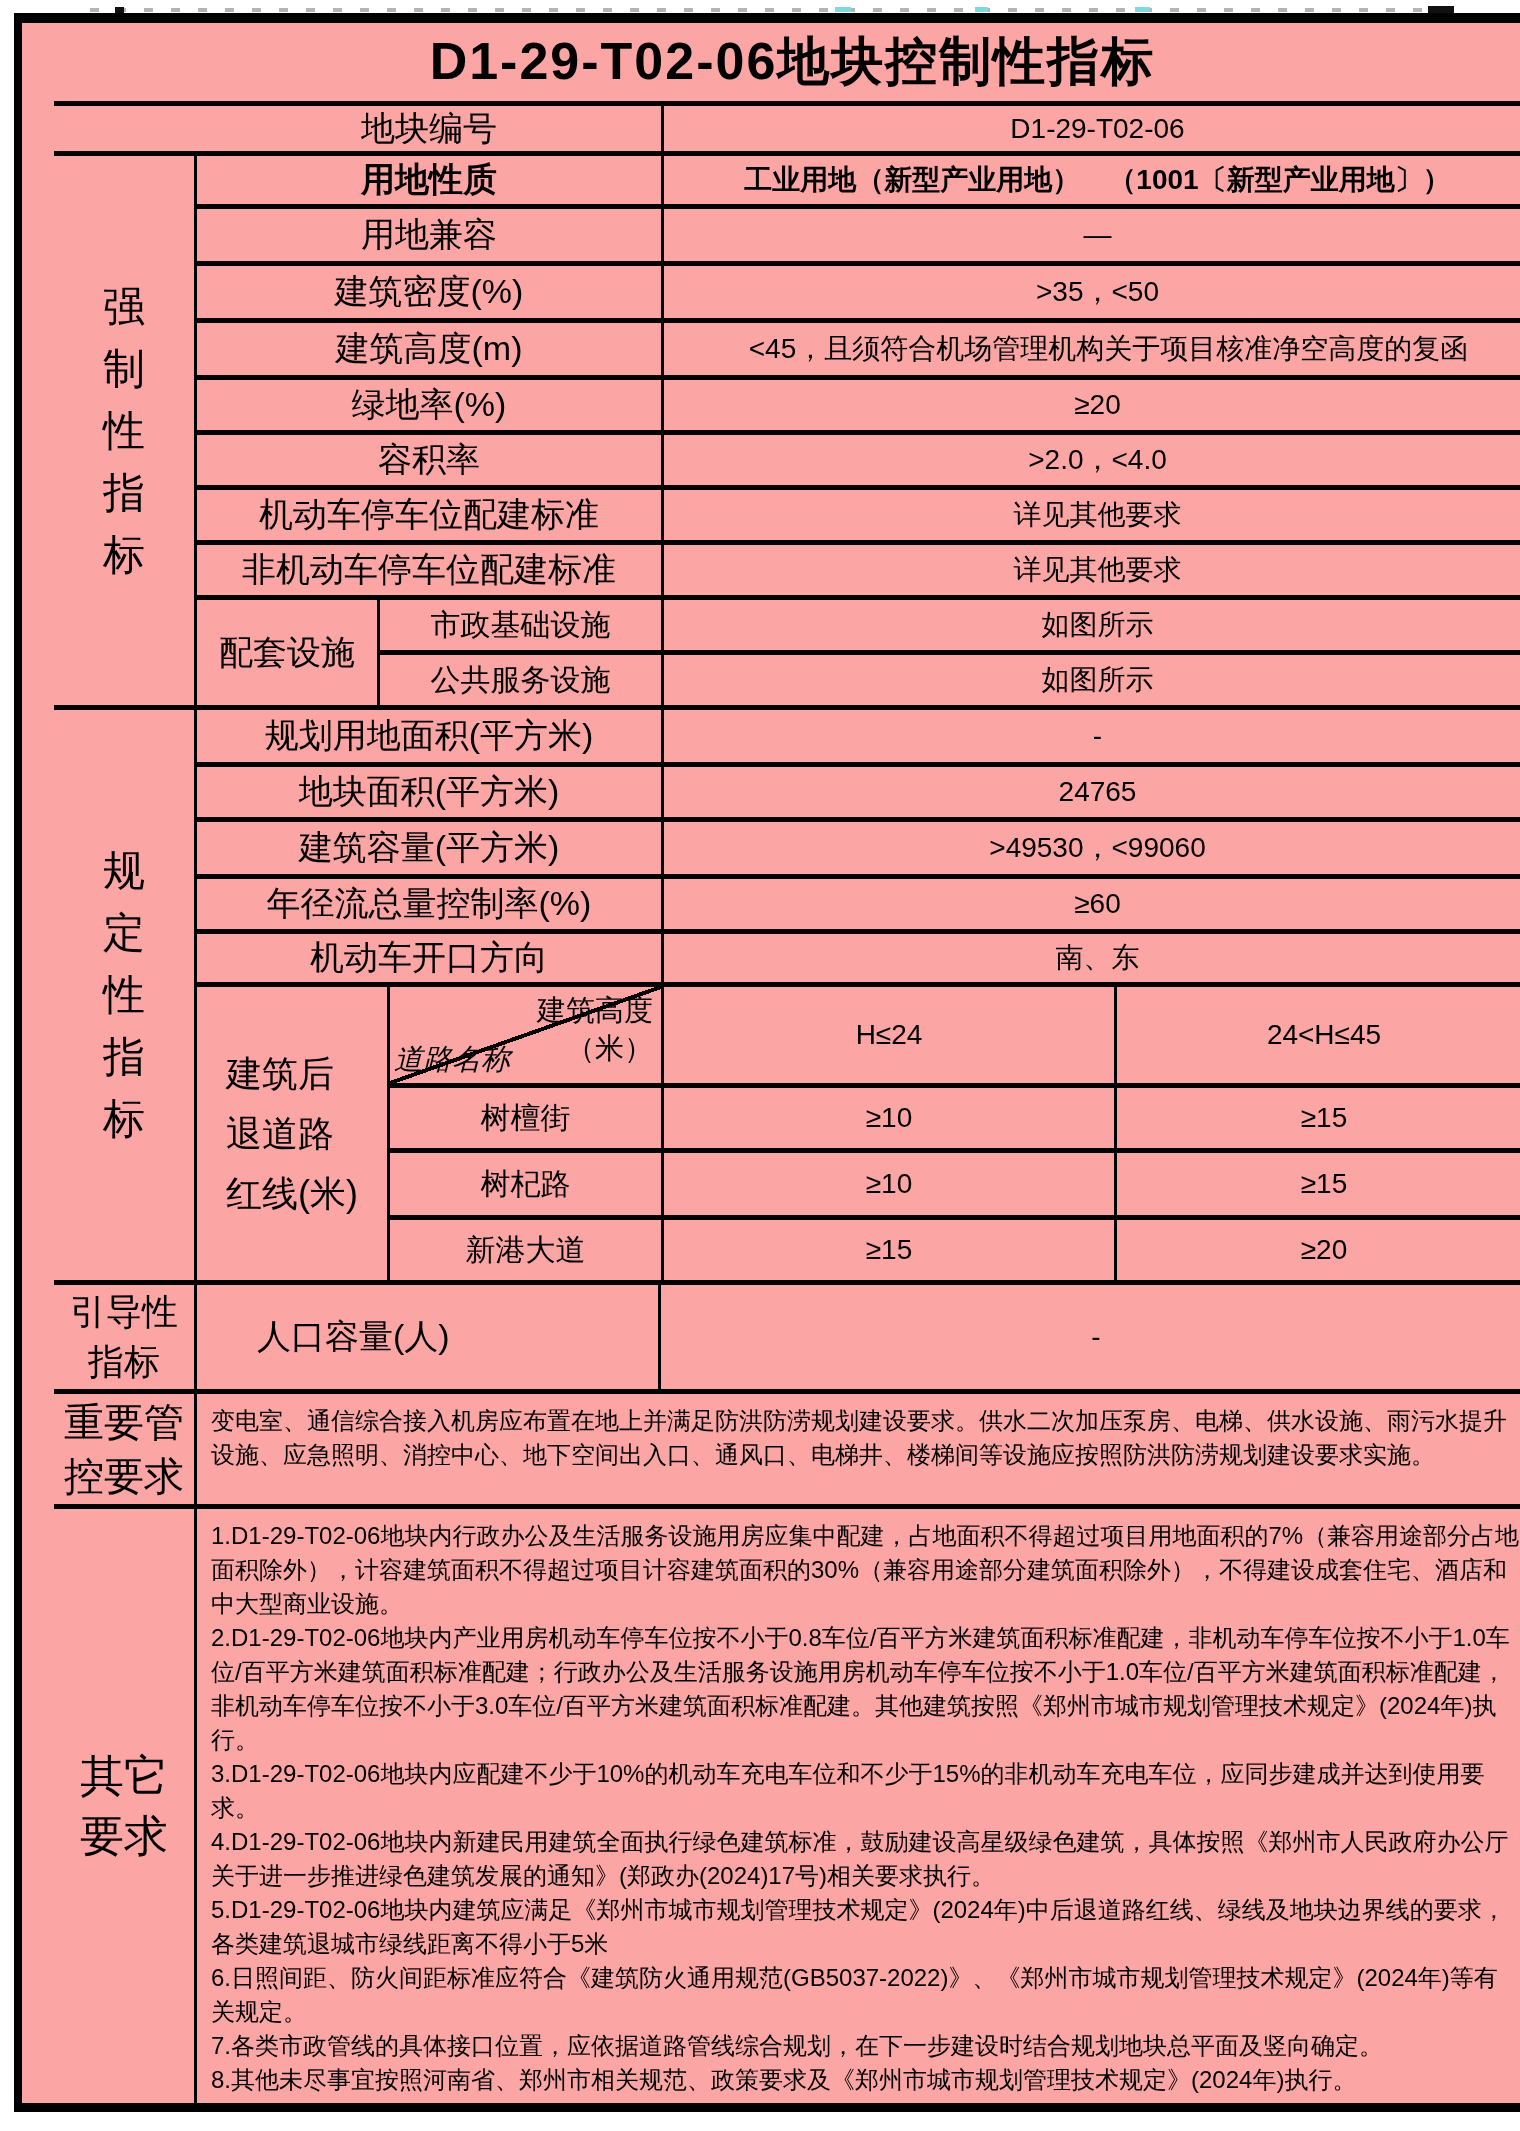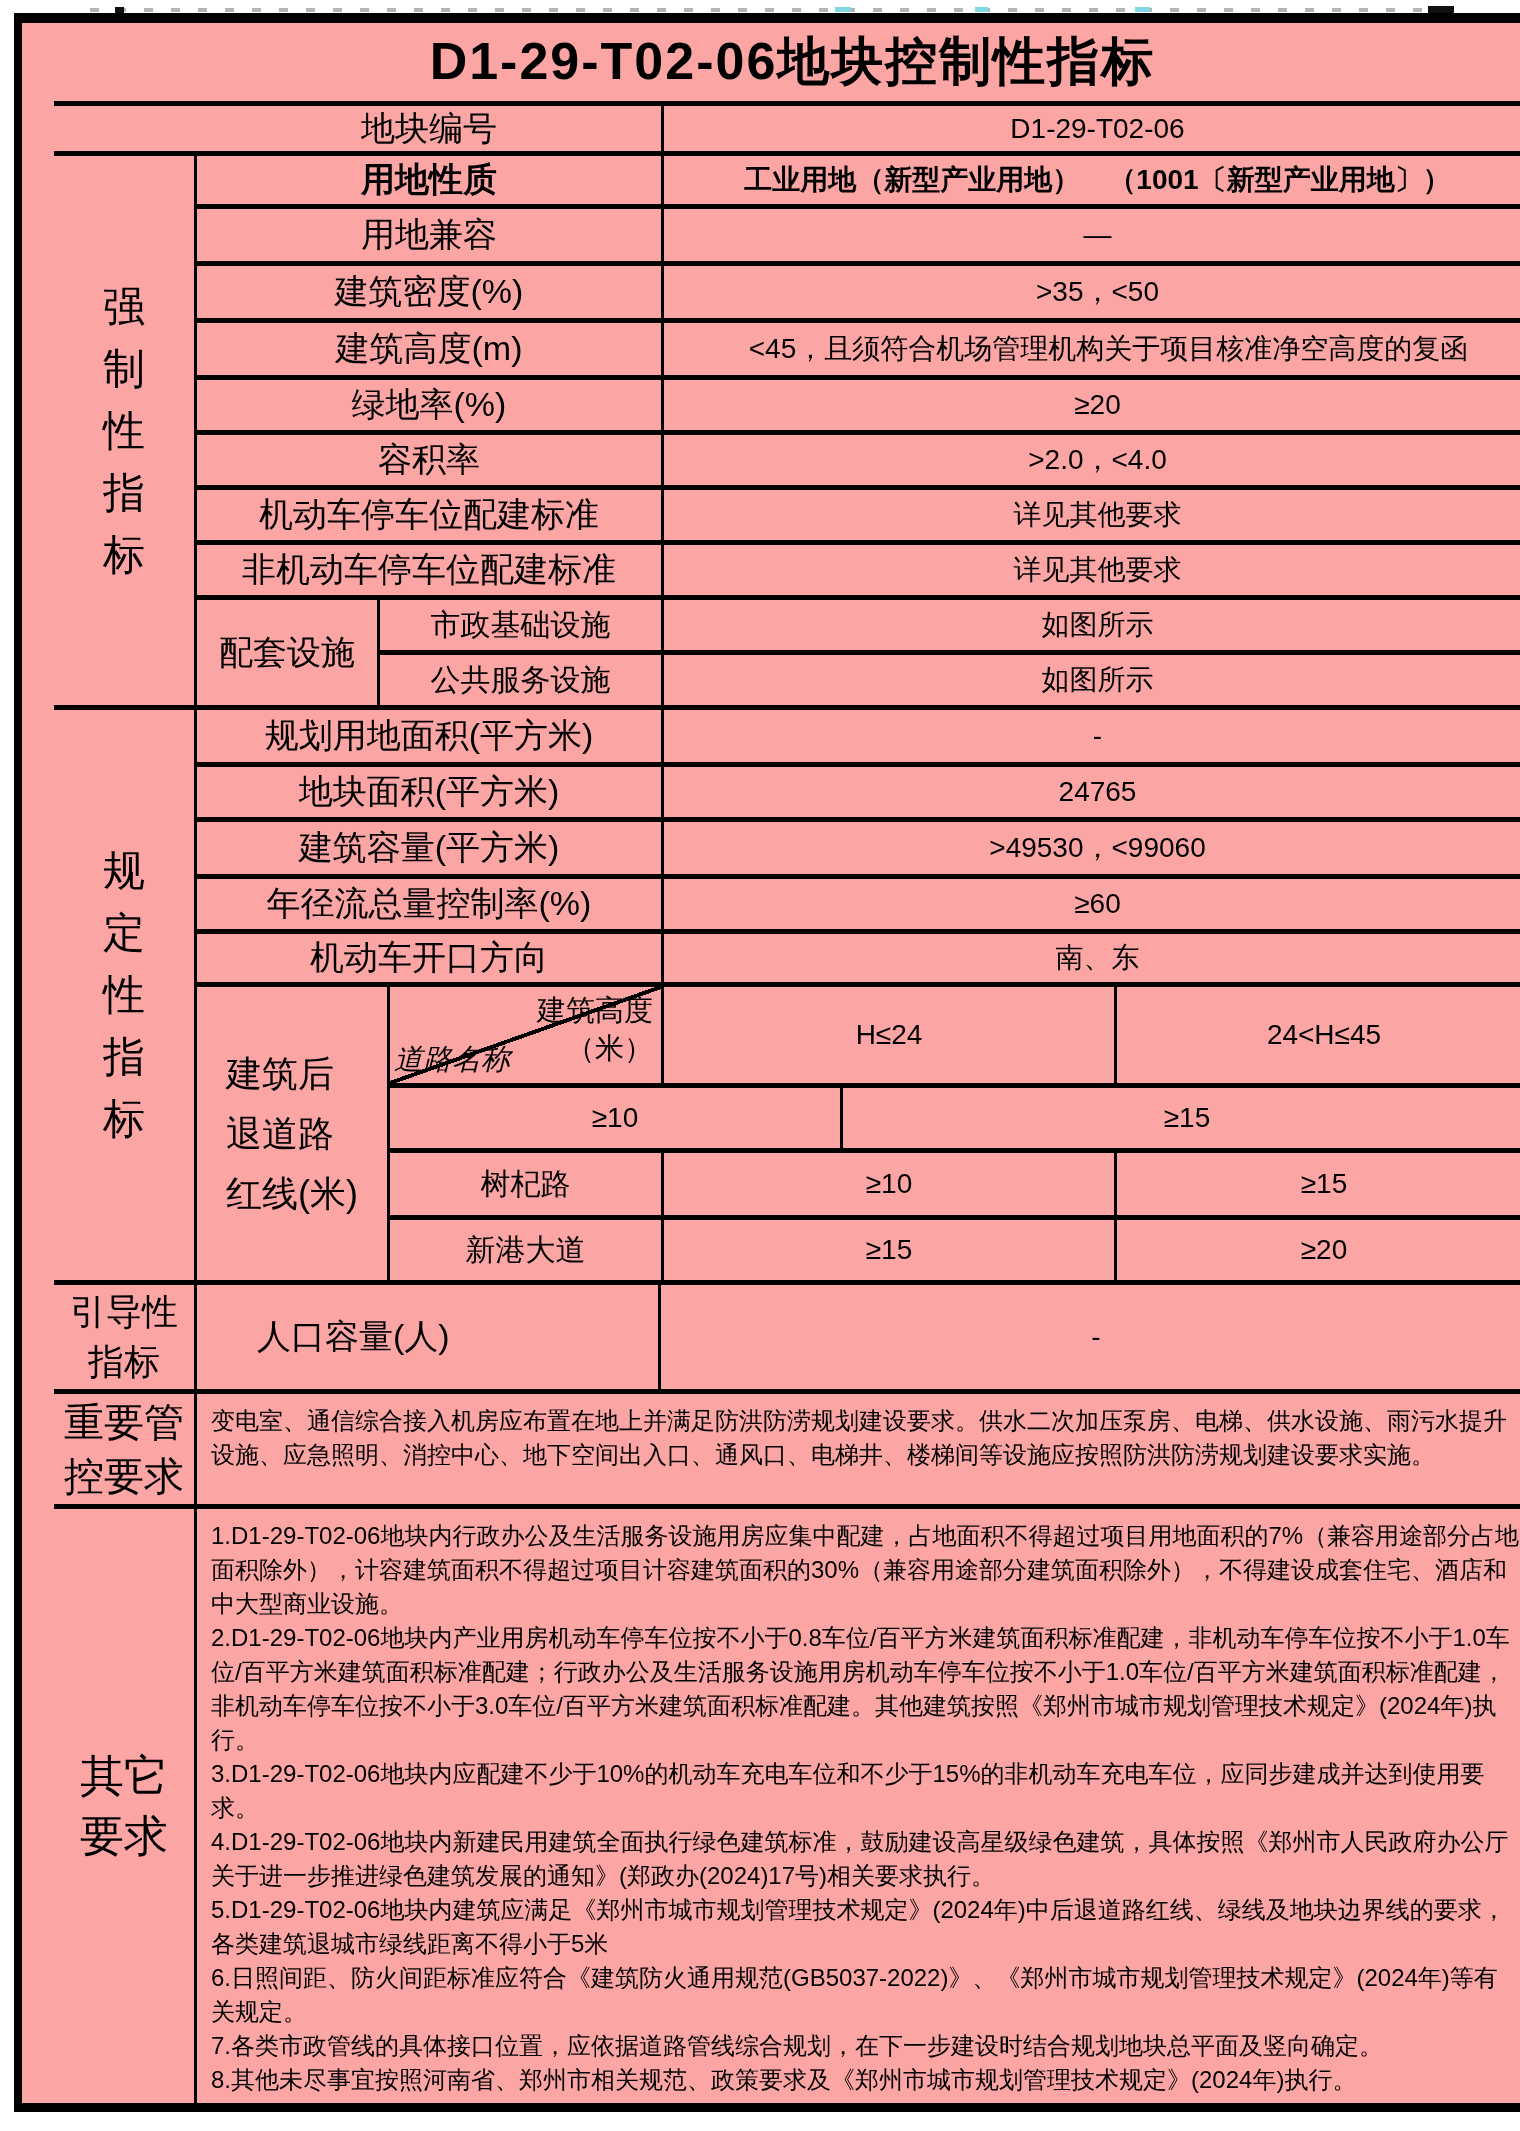--- a/index.html
+++ b/index.html
@@ -185,20 +185,21 @@
               <div class="top">
                 <div>建筑高度</div>
                 <div>（米）</div>
               </div>
               <div class="bottom">道路名称</div>
             </div>
             <div class="c w-v1 vr val">H≤24</div>
             <div class="c grow val">24&lt;H≤45</div>
           </div>
           <div class="r bt" style="height:60px;">
+            <div class="c w-road vr lbl-sm">树檀街</div>
             <div class="c w-v1 vr val">≥10</div>
             <div class="c grow val">≥15</div>
           </div>
           <div class="r bt" style="height:62px;">
             <div class="c w-road vr lbl-sm">树杞路</div>
             <div class="c w-v1 vr val">≥10</div>
             <div class="c grow val">≥15</div>
           </div>
           <div class="r bt" style="height:60px;">
             <div class="c w-road vr lbl-sm">新港大道</div>

